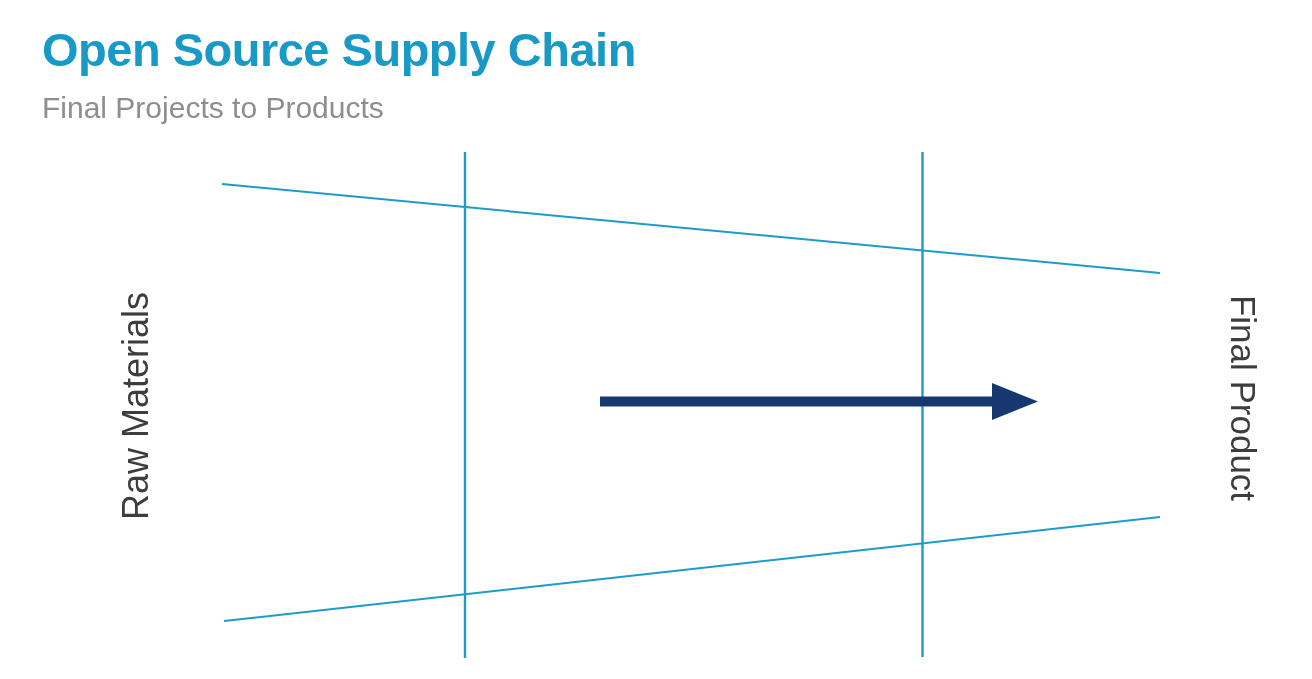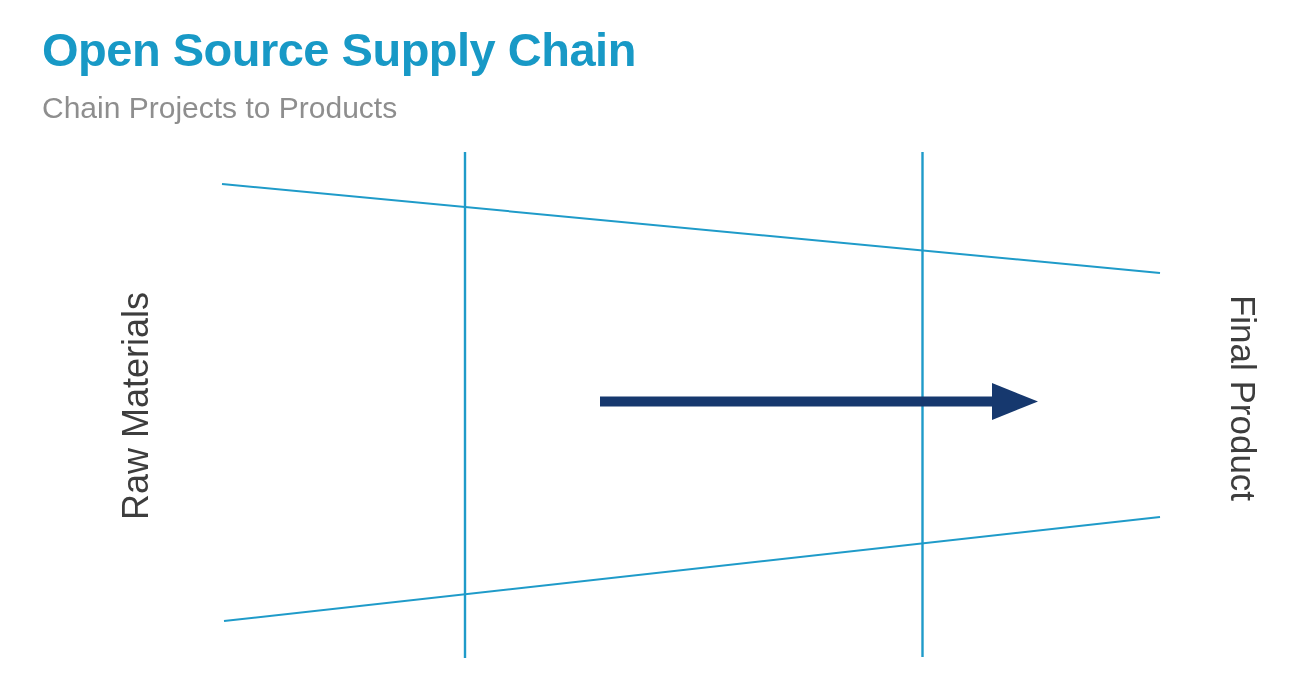--- a/index.html
+++ b/index.html
@@ -72,21 +72,21 @@
     white-space: nowrap;
   }
 </style>
 </head>
 <body>
 
 <div class="slide">
 
   <h1 class="slide-title">Open Source Supply Chain</h1>
 
-  <p class="slide-subtitle">Chain Projects to Products</p>
+  <p class="slide-subtitle">Final Projects to Products</p>
 
   <svg class="diagram-svg" viewBox="0 0 1312 679" xmlns="http://www.w3.org/2000/svg">
 
     <line x1="222" y1="184" x2="1160" y2="273" stroke-width="2" stroke="#1F9BC9"></line>
     <line x1="224" y1="621" x2="1160" y2="517" stroke-width="2" stroke="#1F9BC9"></line>
 
     <line x1="465" y1="152" x2="465" y2="658" stroke-width="2.4" stroke="#1F9BC9"></line>
     <line x1="922.5" y1="152" x2="922.5" y2="657" stroke-width="2.4" stroke="#1F9BC9"></line>
 
     <g>

